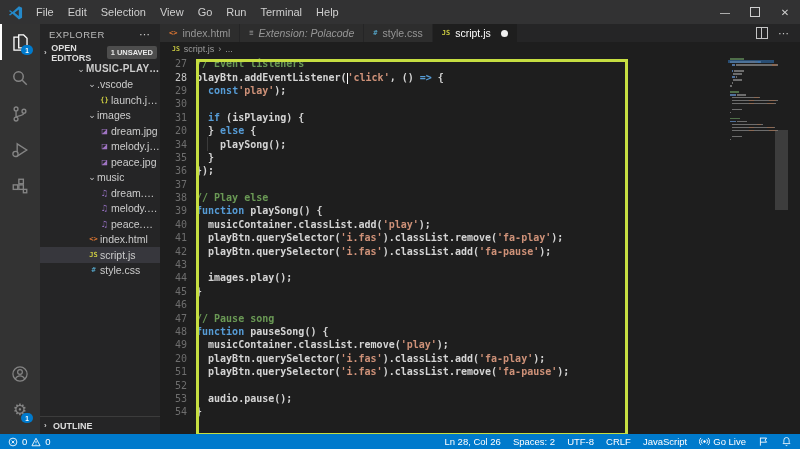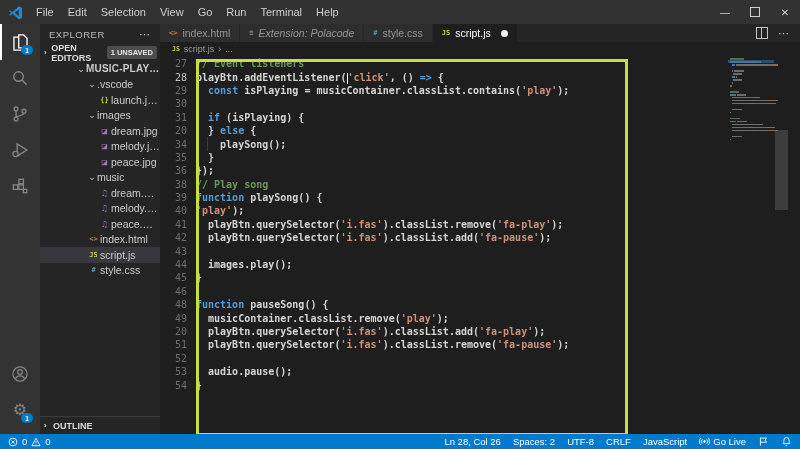--- a/index.html
+++ b/index.html
@@ -282,21 +282,21 @@
             <div class="code-row">
               <span class="gutter">27</span>
               <span class="ltext"><span class="tk-c">// Event listeners</span></span>
             </div>
             <div class="code-row current">
               <span class="gutter">28</span>
               <span class="ltext"><span class="tk-p">playBtn.addEventListener(</span><span class="cursor"></span><span class="tk-s">'click'</span><span class="tk-p">, () </span><span class="tk-k">=&gt;</span><span class="tk-p"> {</span></span>
             </div>
             <div class="code-row">
               <span class="gutter">29</span>
-              <span class="ltext"><span class="guide" style="left: 0px;"></span><span class="tk-p">  </span><span class="tk-k">const</span><span class="tk-p"> isPlaying = musicContainer.classList.contains(</span><span class="tk-s">'play'</span><span class="tk-p">);</span></span>
+              <span class="ltext"><span class="guide" style="left: 0px;"></span><span class="tk-p">  </span><span class="tk-k">const</span><span class="tk-s">'play'</span><span class="tk-p">);</span></span>
             </div>
             <div class="code-row">
               <span class="gutter">30</span>
               <span class="ltext"><span class="guide" style="left: 0px;"></span></span>
             </div>
             <div class="code-row">
               <span class="gutter">31</span>
               <span class="ltext"><span class="guide" style="left: 0px;"></span><span class="tk-p">  </span><span class="tk-k">if</span><span class="tk-p"> (isPlaying) {</span></span>
             </div>
             <div class="code-row">
@@ -309,30 +309,34 @@
             </div>
             <div class="code-row">
               <span class="gutter">35</span>
               <span class="ltext"><span class="guide" style="left: 0px;"></span><span class="tk-p">  }</span></span>
             </div>
             <div class="code-row">
               <span class="gutter">36</span>
               <span class="ltext"><span class="tk-p">});</span></span>
             </div>
             <div class="code-row">
+              <span class="gutter">37</span>
+              <span class="ltext"></span>
+            </div>
+            <div class="code-row">
               <span class="gutter">38</span>
-              <span class="ltext"><span class="tk-c">// Play song</span></span>
+              <span class="ltext"><span class="tk-c">// Play else</span></span>
             </div>
             <div class="code-row">
               <span class="gutter">39</span>
               <span class="ltext"><span class="tk-k">function</span><span class="tk-p"> playSong() {</span></span>
             </div>
             <div class="code-row">
               <span class="gutter">40</span>
-              <span class="ltext"><span class="guide" style="left: 0px;"></span><span class="tk-s">'play'</span><span class="tk-p">);</span></span>
+              <span class="ltext"><span class="guide" style="left: 0px;"></span><span class="tk-p">  musicContainer.classList.add(</span><span class="tk-s">'play'</span><span class="tk-p">);</span></span>
             </div>
             <div class="code-row">
               <span class="gutter">41</span>
               <span class="ltext"><span class="guide" style="left: 0px;"></span><span class="tk-p">  playBtn.querySelector(</span><span class="tk-s">'i.fas'</span><span class="tk-p">).classList.remove(</span><span class="tk-s">'fa-play'</span><span class="tk-p">);</span></span>
             </div>
             <div class="code-row">
               <span class="gutter">42</span>
               <span class="ltext"><span class="guide" style="left: 0px;"></span><span class="tk-p">  playBtn.querySelector(</span><span class="tk-s">'i.fas'</span><span class="tk-p">).classList.add(</span><span class="tk-s">'fa-pause'</span><span class="tk-p">);</span></span>
             </div>
             <div class="code-row">
@@ -343,20 +347,24 @@
               <span class="gutter">44</span>
               <span class="ltext"><span class="guide" style="left: 0px;"></span><span class="tk-p">  images.play();</span></span>
             </div>
             <div class="code-row">
               <span class="gutter">45</span>
               <span class="ltext"><span class="tk-p">}</span></span>
             </div>
             <div class="code-row">
               <span class="gutter">46</span>
               <span class="ltext"></span>
+            </div>
+            <div class="code-row">
+              <span class="gutter">47</span>
+              <span class="ltext"><span class="tk-c">// Pause song</span></span>
             </div>
             <div class="code-row">
               <span class="gutter">48</span>
               <span class="ltext"><span class="tk-k">function</span><span class="tk-p"> pauseSong() {</span></span>
             </div>
             <div class="code-row">
               <span class="gutter">49</span>
               <span class="ltext"><span class="guide" style="left: 0px;"></span><span class="tk-p">  musicContainer.classList.remove(</span><span class="tk-s">'play'</span><span class="tk-p">);</span></span>
             </div>
             <div class="code-row">

